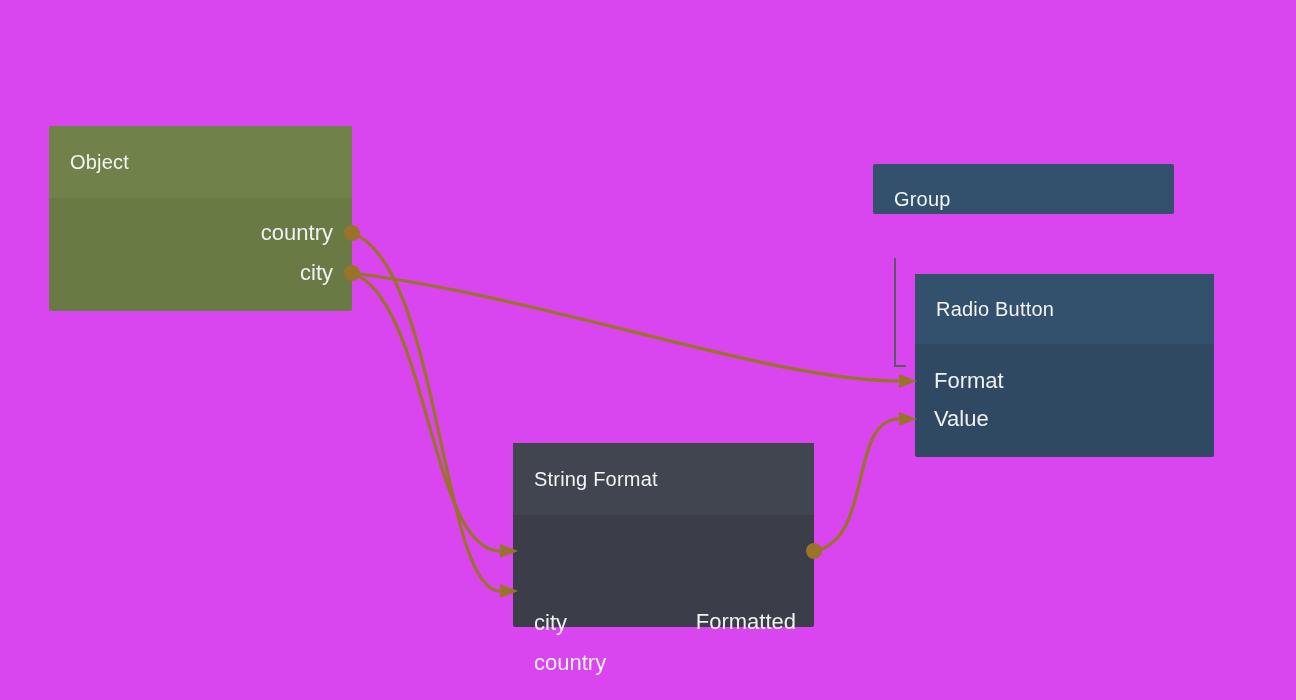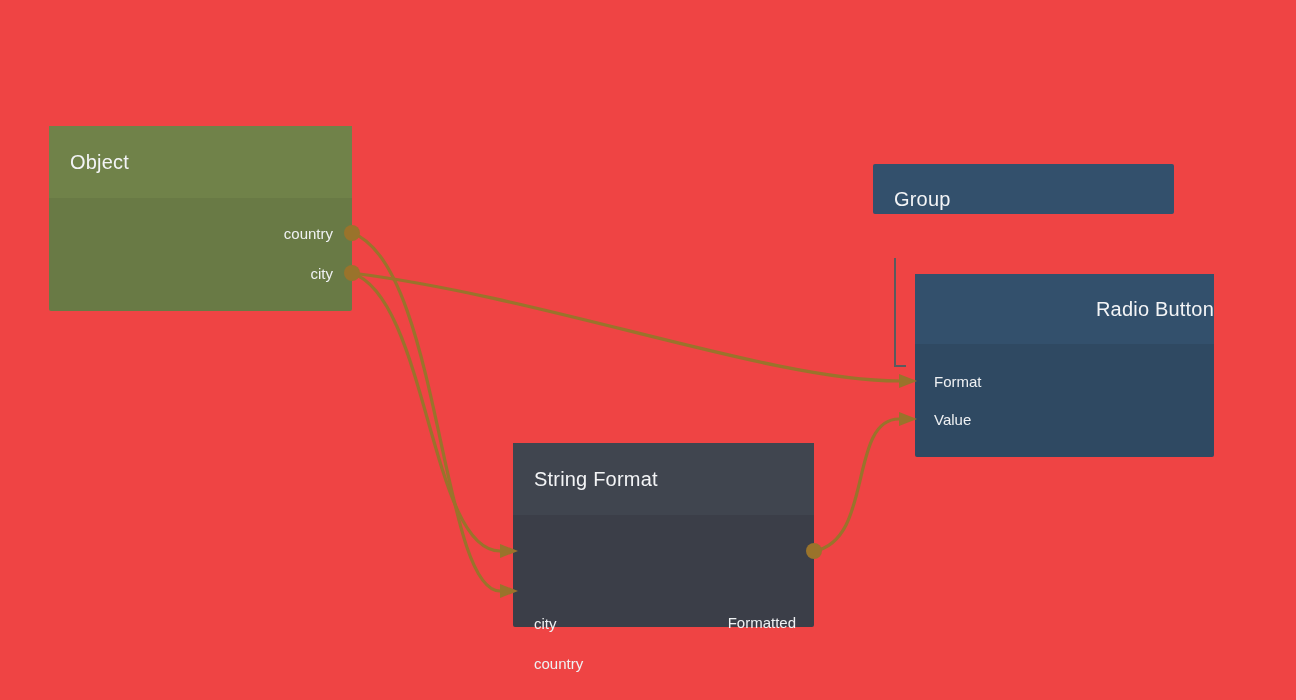--- a/index.html
+++ b/index.html
@@ -5,21 +5,21 @@
   html, body {
     margin: 0;
     padding: 0;
     background: #222223;
     font-family: "Liberation Sans", "DejaVu Sans", sans-serif;
   }
   .canvas {
     position: relative;
     width: 1296px;
     height: 700px;
-    background: #ef4444;
+    background: #d946ef;
     overflow: hidden;
   }
   .node {
     position: absolute;
     border-radius: 2px;
     z-index: 1;
   }
   .node-header {
     display: flex;
     align-items: center;
@@ -28,35 +28,35 @@
     color: #f3f4f6;
     letter-spacing: 0.2px;
   }
   .node-body {
     position: relative;
     width: 100%;
   }
   .port-label {
     position: absolute;
     transform: translateY(-50%);
-    font-size: 15px;
+    font-size: 22px;
     line-height: 1;
     color: #eff1f3;
     white-space: nowrap;
   }
   
   .node-object { left: 49px; top: 126px; width: 303px; height: 185px; background: #697A45; }
   .node-object .node-header { height: 72px; background: #708249; }
   .node-object .node-body { height: 113px; }
   
   .node-group { left: 873px; top: 164px; width: 301px; height: 50px; background: #33506C; text-align: right; }
   .node-group .node-header { height: 71px; }
   
   .node-radio { left: 915px; top: 274px; width: 299px; height: 183px; background: #2F4962; }
-  .node-radio .node-header { height: 70px; background: #33506C; justify-content: flex-end; }
+  .node-radio .node-header { height: 70px; background: #33506C; }
   .node-radio .node-body { height: 113px; }
   
   .node-stringformat { left: 513px; top: 443px; width: 301px; height: 184px; background: #3B3E48; text-align: center; }
   .node-stringformat .node-header { height: 72px; background: #40454F; }
   .node-stringformat .node-body { height: 112px; }
 
   .wire-layer {
     position: absolute;
     left: 0; top: 0;
     width: 1296px;

